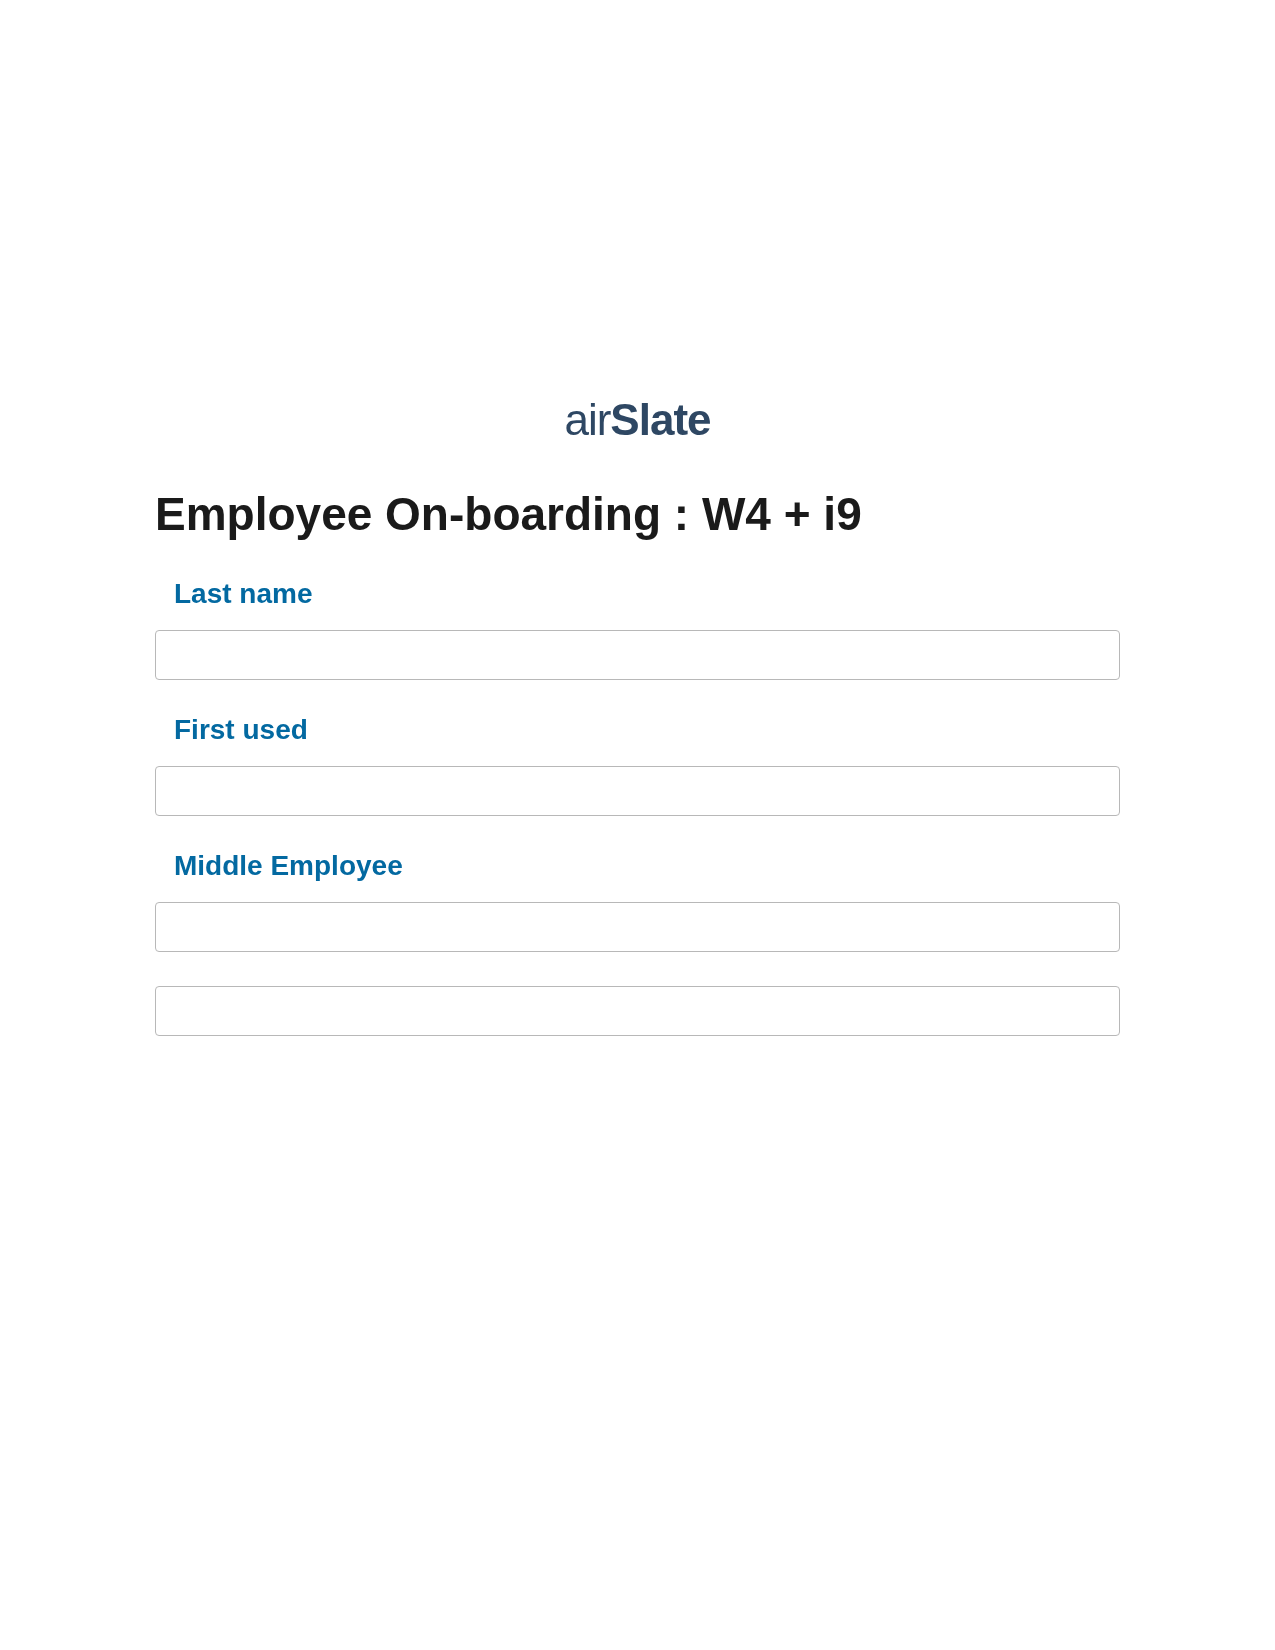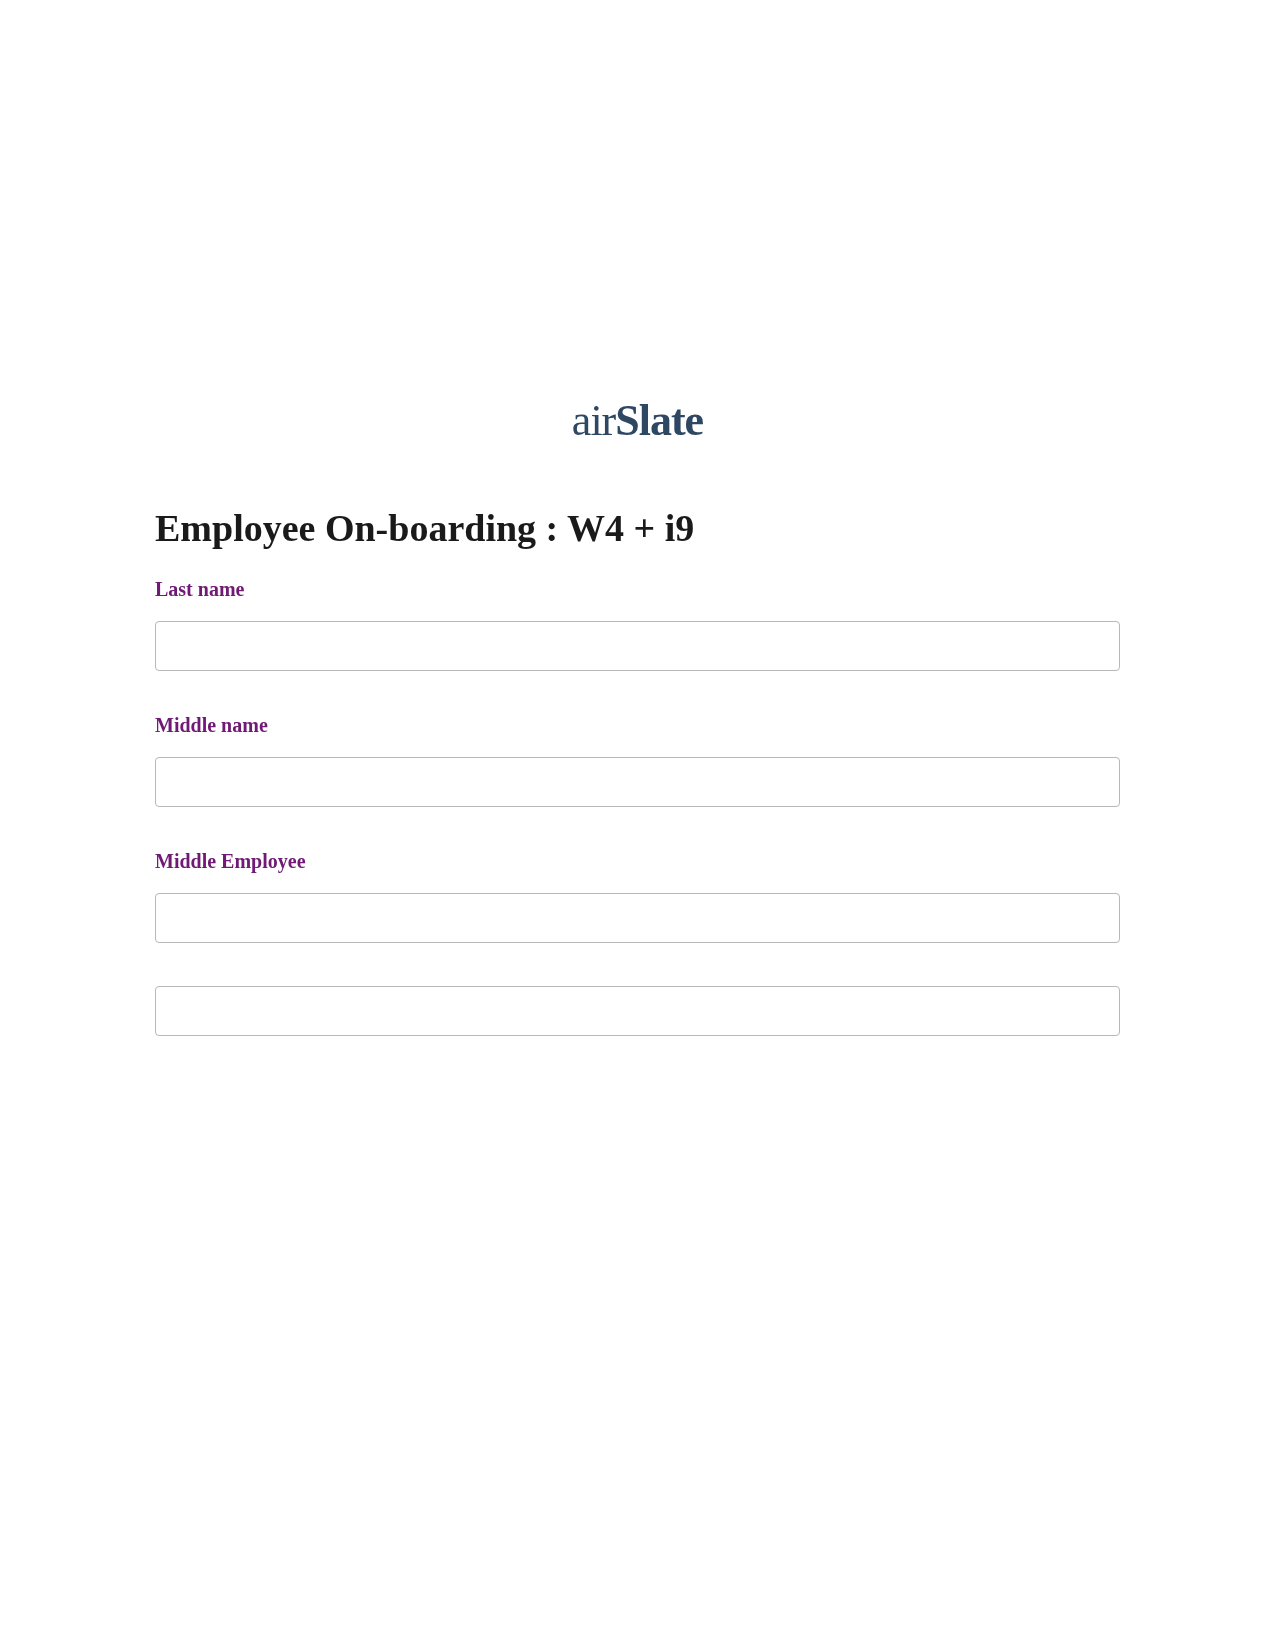--- a/index.html
+++ b/index.html
@@ -1,19 +1,18 @@
 <!DOCTYPE html>
 <html><head>
   <meta charset="utf-8">
   <style>
     * {
       margin: 0;
       padding: 0;
       box-sizing: border-box;
-      font-family: Liberation Serif, serif;
     }
     body {
       width: 1275px;
       height: 1650px;
       background: #ffffff;
       font-family: Arial, Helvetica, sans-serif;
       position: relative;
     }
     .logo {
       position: absolute;
@@ -27,40 +26,41 @@
     }
     .logo .air {
       font-weight: 400;
     }
     .logo .slate {
       font-weight: 700;
     }
     .page-title {
       position: absolute;
       left: 155px;
-      top: 506px;
-      font-size: 38px;
+      top: 487px;
+      font-size: 46px;
       font-weight: 700;
       color: #1a1a1a;
     }
     .field-group {
       position: absolute;
       left: 155px;
       width: 965px;
     }
     .field-group.f1 { top: 578px; }
     .field-group.f2 { top: 714px; }
     .field-group.f3 { top: 850px; }
     .field-group.f4 { top: 986px; }
     .field-label {
-      font-size: 20px;
+      font-size: 28px;
       font-weight: 700;
-      color: #701a75;
+      color: #0369a1;
       display: block;
       margin-bottom: 20px;
+      margin-left: 19px;
     }
     .field-input {
       width: 100%;
       height: 50px;
       border: 1px solid #b8b8b8;
       border-radius: 4px;
       background: #ffffff;
       font-size: 18px;
       padding: 0 12px;
       outline: none;
@@ -74,21 +74,21 @@
 </div>
 
 <h1 class="page-title">Employee On-boarding : W4 + i9</h1>
 
 <div class="field-group f1">
   <label class="field-label">Last name</label>
   <input type="text" class="field-input" value="" style="">
 </div>
 
 <div class="field-group f2">
-  <label class="field-label">Middle name</label>
+  <label class="field-label">First used</label>
   <input type="text" class="field-input" value="" style="">
 </div>
 
 <div class="field-group f3">
   <label class="field-label">Middle Employee</label>
   <input type="text" class="field-input" value="" style="">
 </div>
 
 <div class="field-group f4">
   <input type="text" class="field-input" value="" style="">

